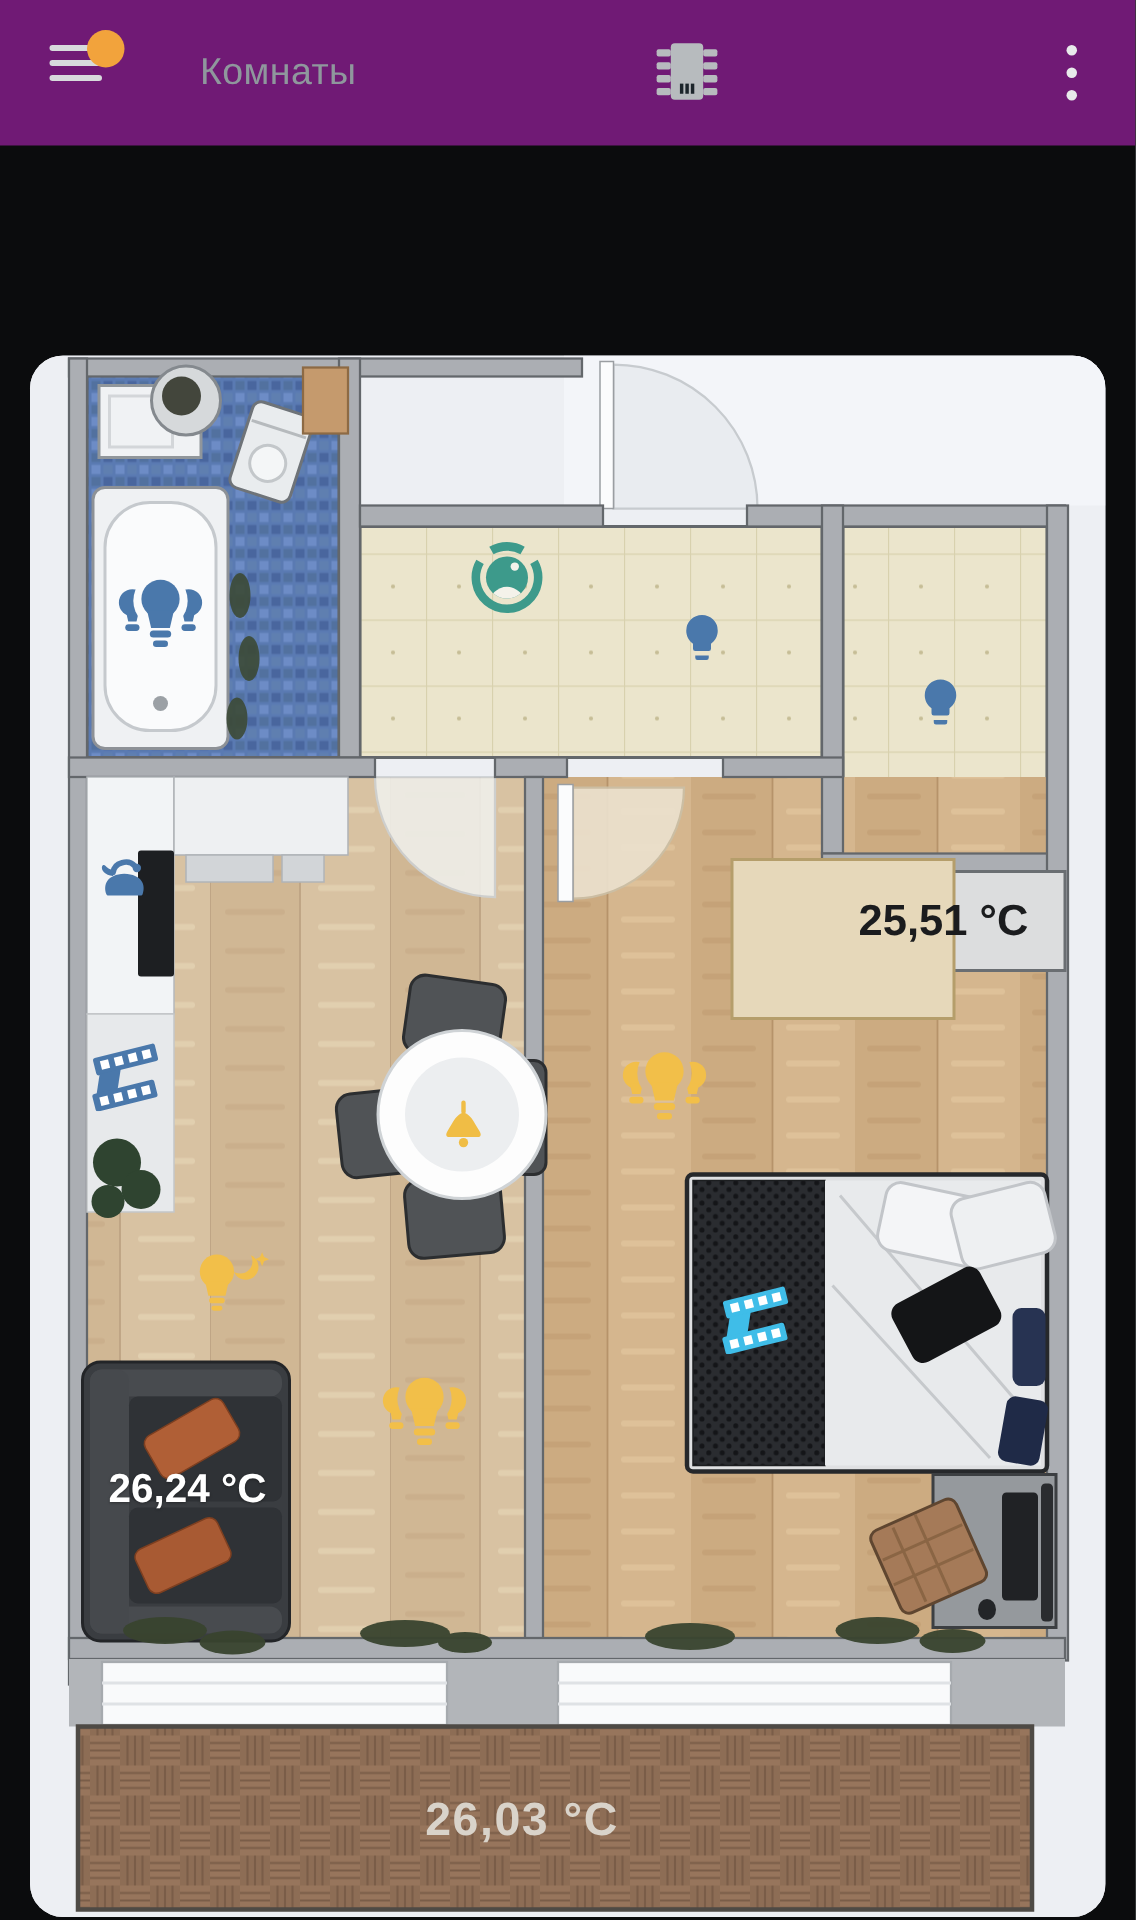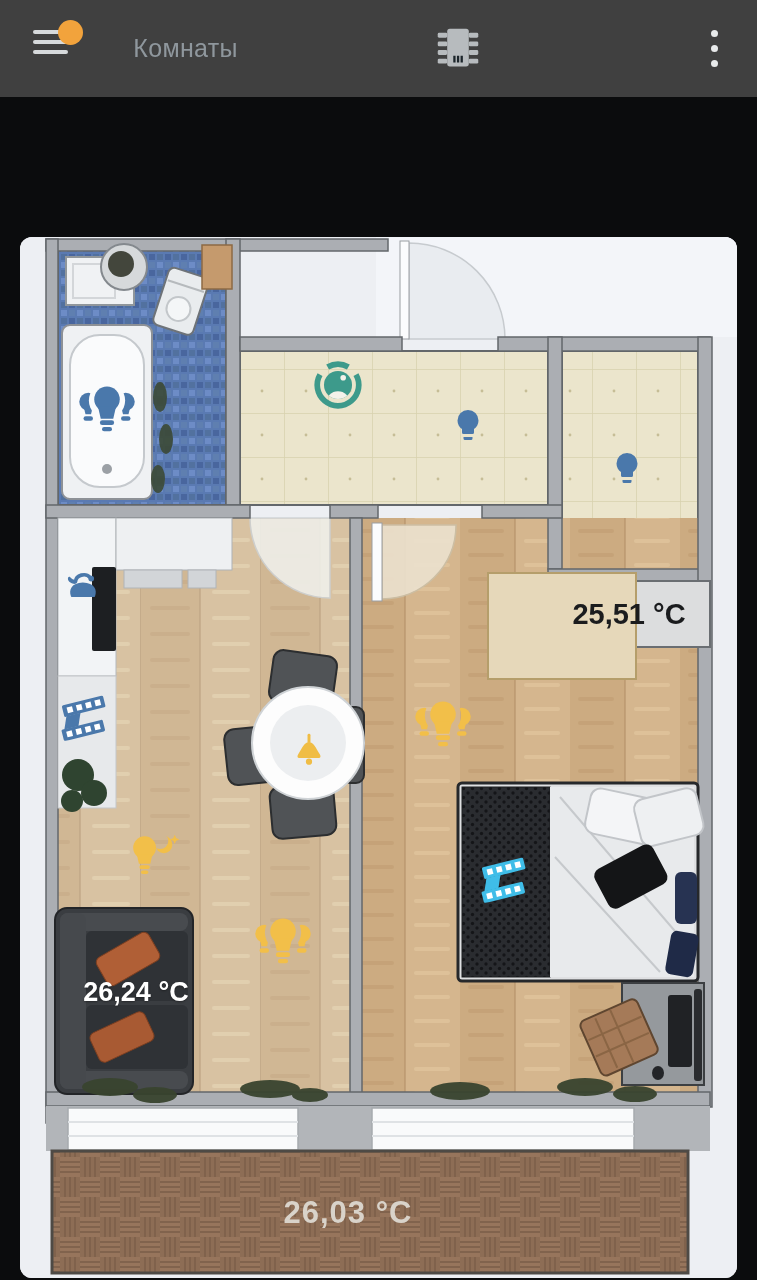--- a/index.html
+++ b/index.html
@@ -1,43 +1,43 @@
 <!DOCTYPE html>
 <html><head>
 <meta charset="utf-8">
 <style>
   html,body{margin:0;padding:0;background:#0b0c0d;width:757px;height:1280px;overflow:hidden;
     font-family:"Liberation Sans",sans-serif;-webkit-font-smoothing:antialiased;}
   .stage{position:relative;width:757px;height:1280px;background:#0b0c0d;}
 
   
-  .header{position:absolute;left:0;top:0;width:757px;height:97px;background:#404040;}
+  .header{position:absolute;left:0;top:0;width:757px;height:97px;background:#701a75;}
   .menu-btn{position:absolute;left:30px;top:24px;width:60px;height:50px;background:none;border:none;padding:0;cursor:pointer;}
   .menu-line{position:absolute;left:3px;width:35px;height:4px;border-radius:2px;background:#d7dadc;}
   .ml1{top:6px;width:28px}.ml2{top:16px}.ml3{top:26px}
   .menu-badge{position:absolute;left:28px;top:-4px;width:25px;height:25px;border-radius:50%;background:#f2a33c;}
   .tab{position:absolute;top:0;height:97px;display:flex;align-items:center;justify-content:center;
        font-size:25px;letter-spacing:.3px;color:#8f979d;background:none;border:none;cursor:pointer;}
   .tab-rooms{left:108px;width:155px;}
   .tab-plan{left:274px;width:131px;color:#eceff1;font-weight:500;}
   .tab-underline{position:absolute;left:0;bottom:0;width:100%;height:4px;background:#d9dcde;border-radius:1px;}
   .chip-btn{position:absolute;left:430px;top:22px;width:56px;height:54px;background:none;border:none;padding:0;cursor:pointer;}
   .kebab-btn{position:absolute;right:28px;top:22px;width:30px;height:54px;background:none;border:none;padding:0;cursor:pointer;}
   .kebab-btn span{position:absolute;left:50%;width:7px;height:7px;margin-left:-3.5px;border-radius:50%;background:#e8eaeb;}
   .kd1{top:8px}.kd2{top:23px}.kd3{top:38px}
 
   
-  .plan-card{position:absolute;left:20px;top:237px;width:717px;height:1041px;border-radius:12px;
+  .plan-card{position:absolute;left:20px;top:237px;width:717px;height:1041px;border-radius:22px;
              background:#edeff3;overflow:hidden;}
   .plan-svg{position:absolute;left:0;top:0;}
   .dev{position:absolute;pointer-events:auto;}
   .dev svg{display:block;}
   .temp{position:absolute;font-weight:bold;text-align:center;}
   .temp-closet{left:528px;top:344px;width:162px;height:66px;line-height:66px;font-size:29px;color:#1b1c1e;}
-  .temp-living{left:36px;top:740px;width:138px;font-size:27px;color:#ffffff;text-shadow:0 1px 2px rgba(0,0,0,.35);margin-left:11px;}
+  .temp-living{left:36px;top:740px;width:138px;font-size:27px;color:#ffffff;text-shadow:0 1px 2px rgba(0,0,0,.35);}
   .temp-balcony{left:32px;top:958px;width:592px;font-size:31px;color:#d9d3ca;letter-spacing:1px;}
   .hidden-defs{position:absolute;width:0;height:0;overflow:hidden;}
 </style>
 </head>
 <body>
 
 <svg class="hidden-defs" xmlns="http://www.w3.org/2000/svg" aria-hidden="true">
   <defs>
     <mask id="m-lbg" maskUnits="userSpaceOnUse" x="0" y="0" width="48" height="40">
       <rect width="48" height="40" fill="#fff"></rect>

